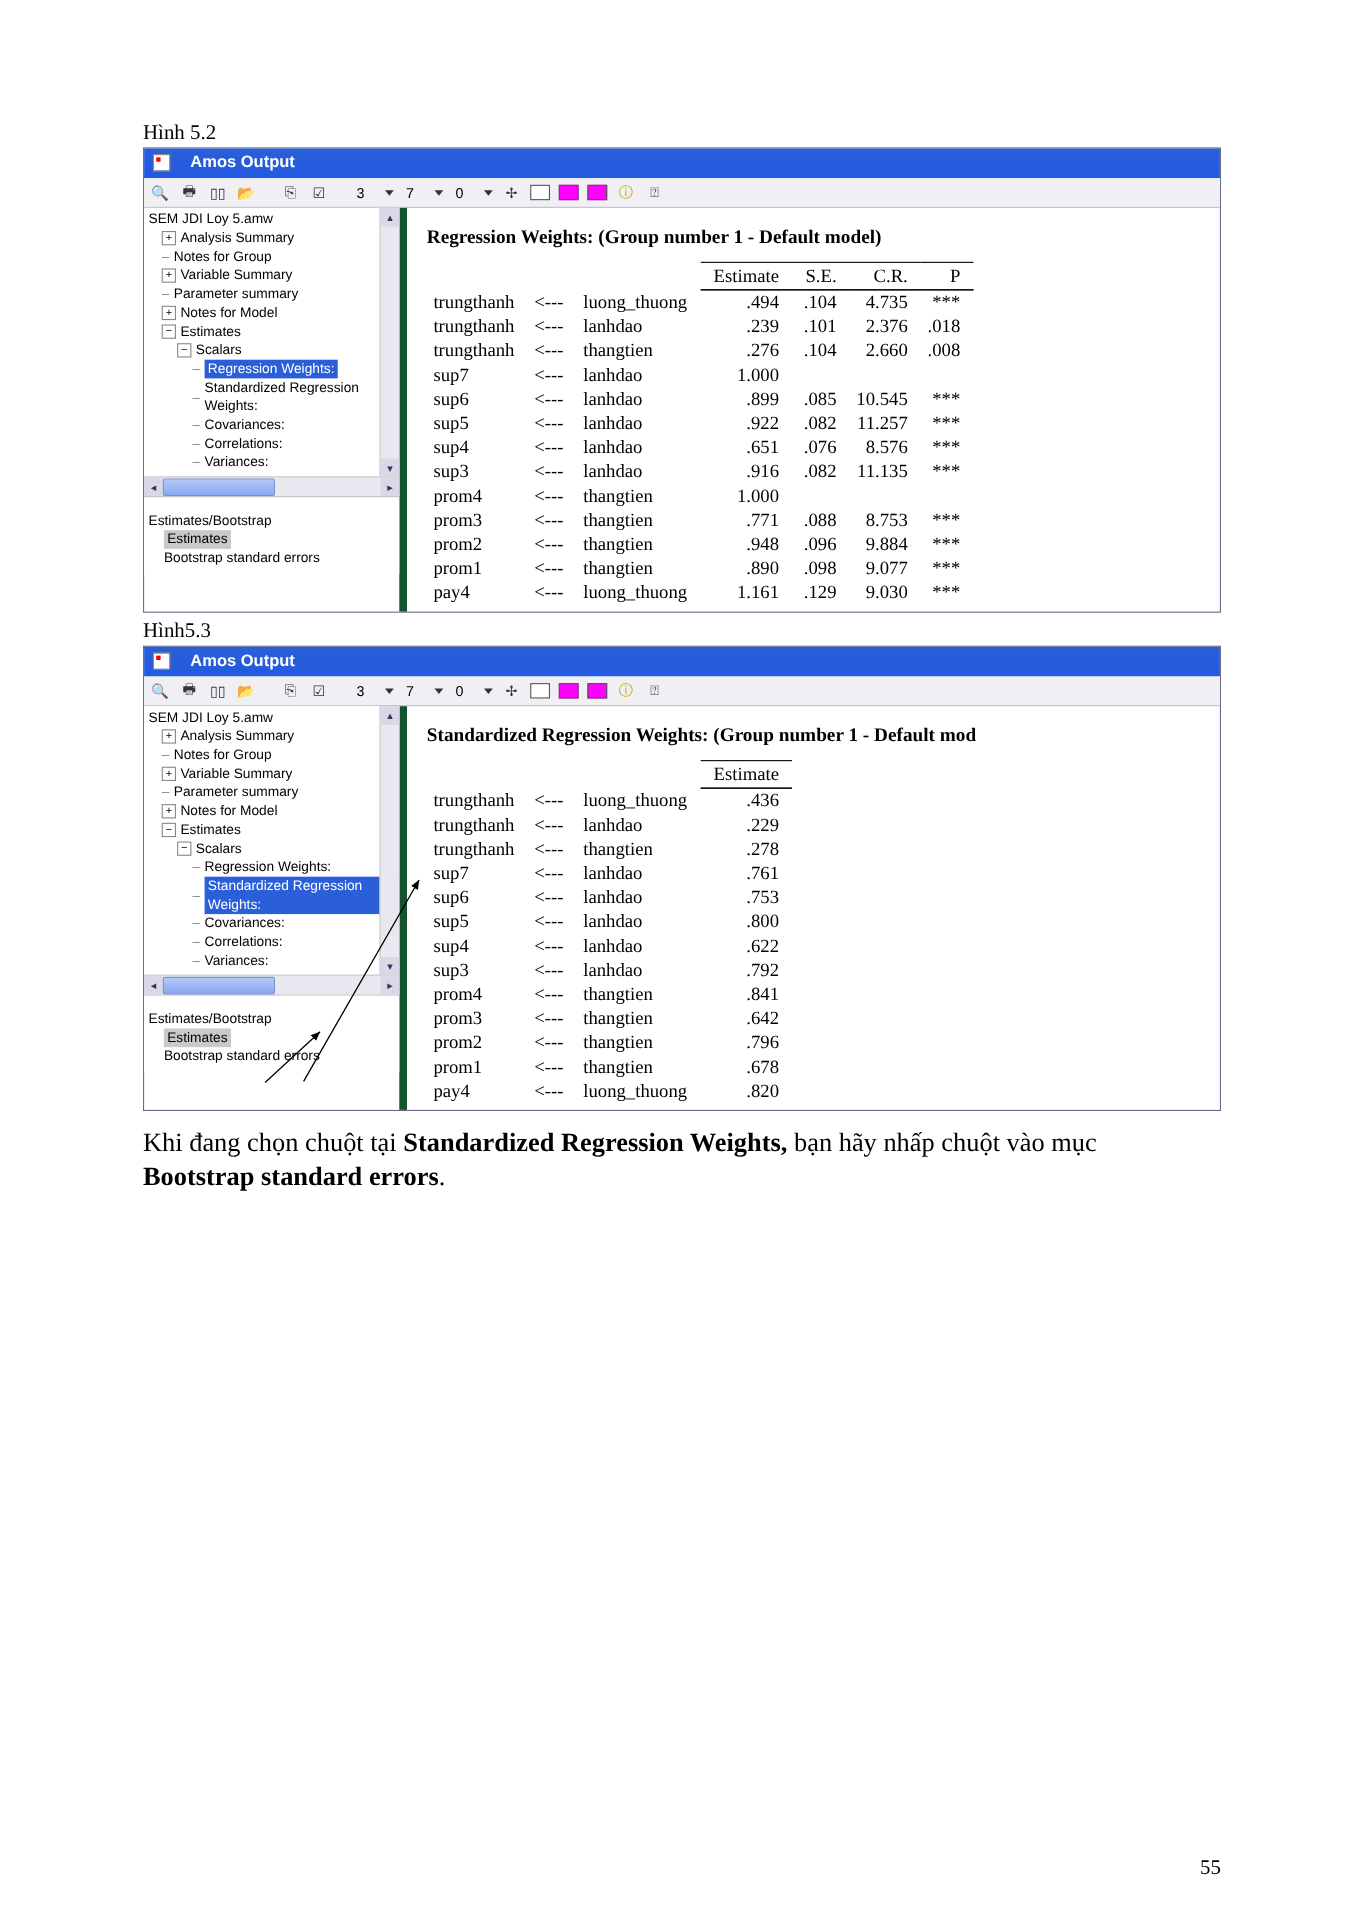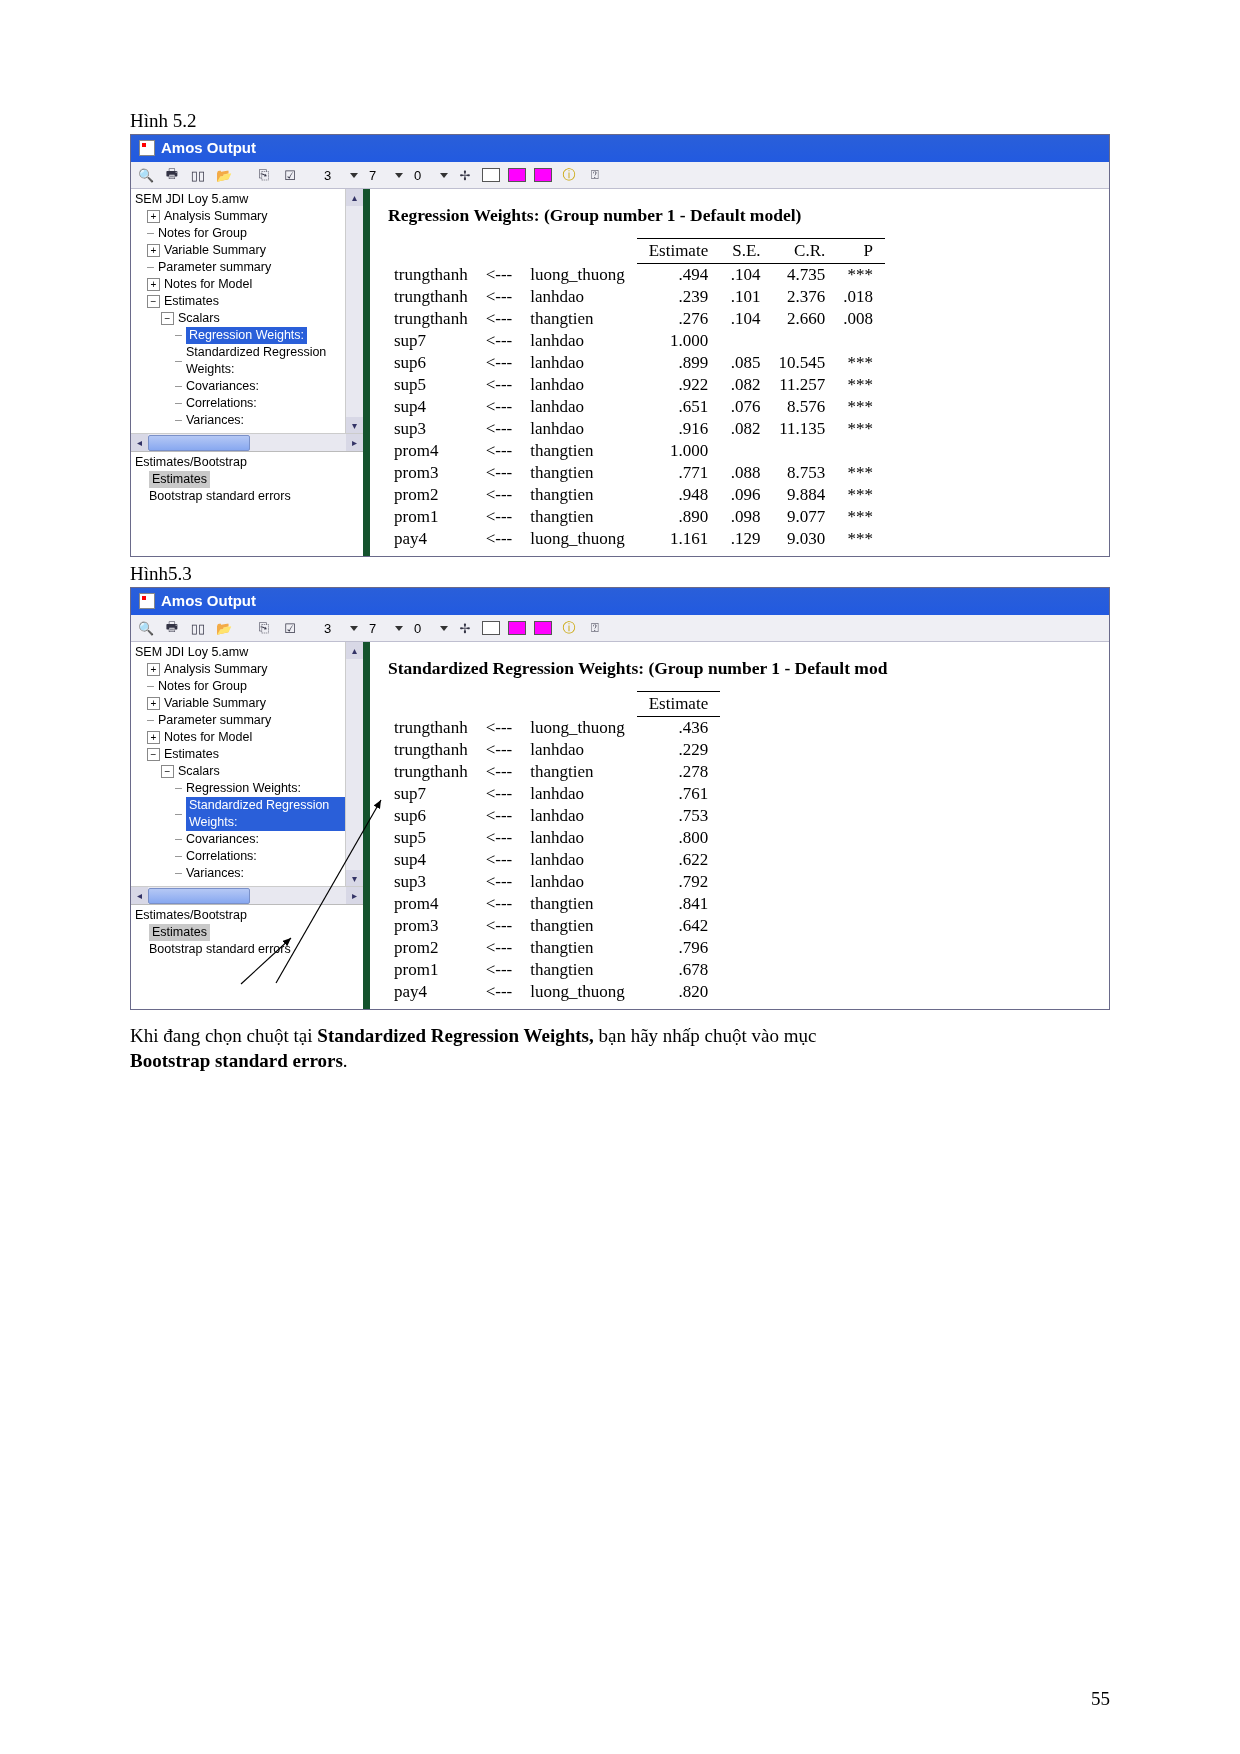--- a/index.html
+++ b/index.html
@@ -30,21 +30,21 @@
     position: relative;
   }
   .titlebar {
     background: linear-gradient(#2a5fd9, #225ae0);
     color: #fff;
     font-weight: bold;
     padding: 4px 6px 6px 8px;
     font-size: 15px;
     display: flex;
     align-items: center;
-    gap: 6px;
+    gap: 18px;
   }
   .titlebar .app-icon {
     width: 14px; height: 14px;
     background:
       linear-gradient(#f00,#f00) 2px 2px/4px 4px no-repeat,
       linear-gradient(#fff,#fff);
     border: 1px solid #888;
   }
   .toolbar {
     background: #efeff4;
@@ -169,21 +169,21 @@
   .scroll-h .arrow.right { right: 0; }
   .scroll-h .thumb {
     position: absolute;
     top: 1px; left: 17px; width: 100px; height: 14px;
     background: linear-gradient(#b5c8f5,#88a8f0);
     border: 1px solid #7a90c8;
     border-radius: 2px;
   }
   .bootstrap-pane {
     background: #fff;
-    padding: 2px 4px 6px 4px;
+    padding: 13px 4px 6px 4px;
     font-family: Tahoma, Arial, sans-serif;
     font-size: 12.5px;
     line-height: 17px;
   }
   .bootstrap-pane .hdr { }
   .bootstrap-pane .item { padding-left: 14px; color: #000; }
   .bootstrap-pane .sel {
     background: #c9c9c9;
     display: inline-block;
     padding: 0 3px;
@@ -211,21 +211,21 @@
     border-top: 1px solid #000;
     margin-top: 44px;
   }
   table.reg td {
     padding: 1px 12px 1px 6px;
     text-align: left;
   }
   table.reg td.num { text-align: right; }
   .body-text {
     margin-top: 14px;
-    font-size: 19px;
+    font-size: 24px;
     line-height: 1.3;
   }
   .page-num {
     position: absolute;
     right: 130px;
     bottom: 40px;
     font-size: 19px;
     margin-left: 24px;
   }
   svg.annot {

